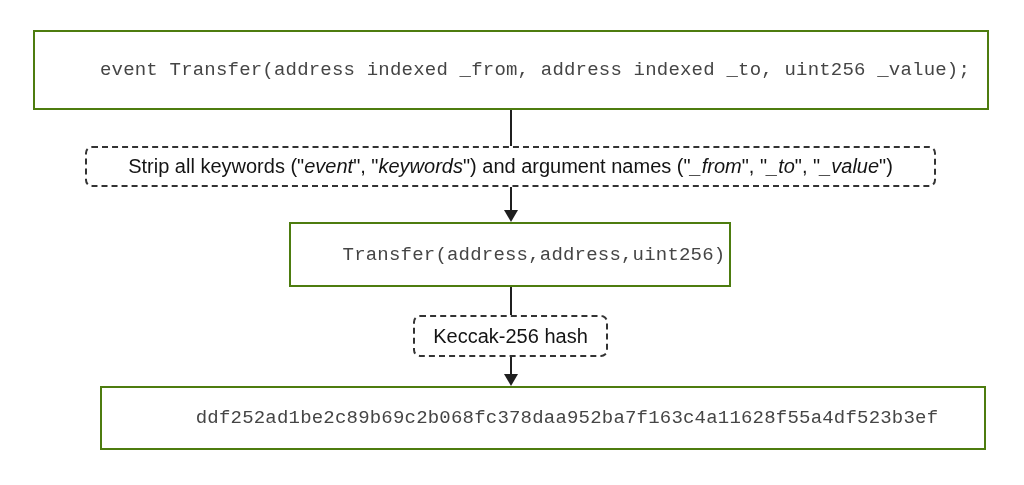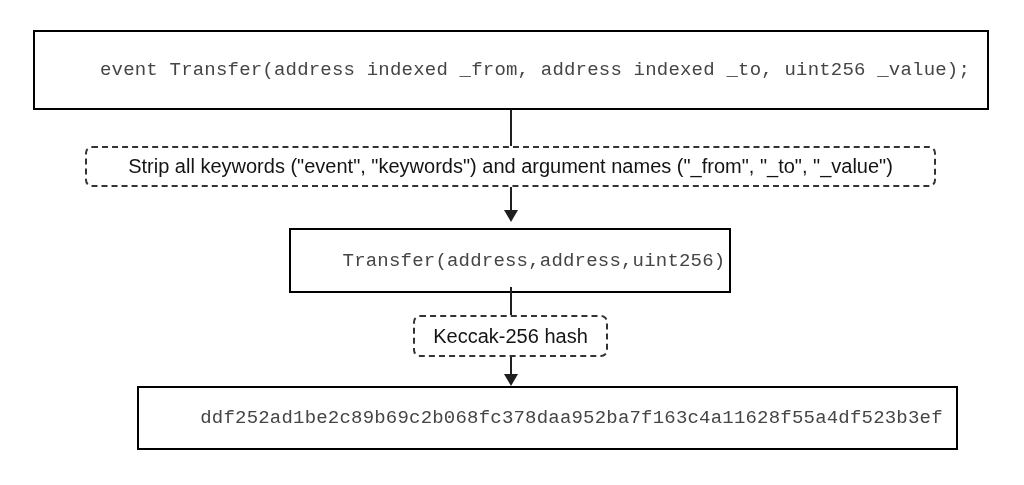--- a/index.html
+++ b/index.html
@@ -17,62 +17,63 @@
   .box {
     position: absolute;
     box-sizing: border-box;
     background: #ffffff;
     display: flex;
     align-items: center;
     justify-content: center;
     text-align: center;
   }
   .solid-box {
-    border: 2px solid #000000;
+    border: 2px solid #4d7c0f;
     padding-left: 48px;
   }
   .dashed-box {
     border: 2px dashed #333333;
     border-radius: 7px;
   }
   .code-text {
     font-family: "Liberation Mono", "DejaVu Sans Mono", monospace;
     font-size: 19px;
     color: #454545;
     white-space: pre;
     letter-spacing: 0.2px;
   }
   .label-text {
     font-family: "Liberation Sans", "DejaVu Sans", sans-serif;
     font-size: 20px;
     color: #141414;
     white-space: pre;
   }
   .label-text .italic {
+    font-style: italic;
     margin-top: 48px;
   }
   .vline {
     position: absolute;
     width: 2px;
     background: #1f1f1f;
   }
   .arrowhead {
     position: absolute;
     width: 0;
     height: 0;
     border-left: 7px solid transparent;
     border-right: 7px solid transparent;
     border-top: 12px solid #1f1f1f;
   }
   
   #event-box   { left: 33px;  top: 30px;  width: 956px; height: 80px; }
   #strip-box   { left: 85px;  top: 146px; width: 851px; height: 41px; }
-  #sig-box     { left: 289px; top: 222px; width: 442px; height: 65px; margin-top: 6px; }
+  #sig-box     { left: 289px; top: 222px; width: 442px; height: 65px; }
   #keccak-box  { left: 413px; top: 315px; width: 195px; height: 42px; text-align: center; }
-  #hash-box    { left: 100px; top: 386px; width: 821px; height: 64px; margin-left: 37px; }
+  #hash-box    { left: 100px; top: 386px; width: 886px; height: 64px; }
   #line-1 { left: 510px; top: 110px; height: 36px; }
   #line-2 { left: 510px; top: 187px; height: 24px; }
   #line-3 { left: 510px; top: 287px; height: 28px; }
   #line-4 { left: 510px; top: 357px; height: 18px; }
   #arrow-1 { left: 504px; top: 210px; }
   #arrow-2 { left: 504px; top: 374px; }
 </style>
 </head>
 <body>
 

